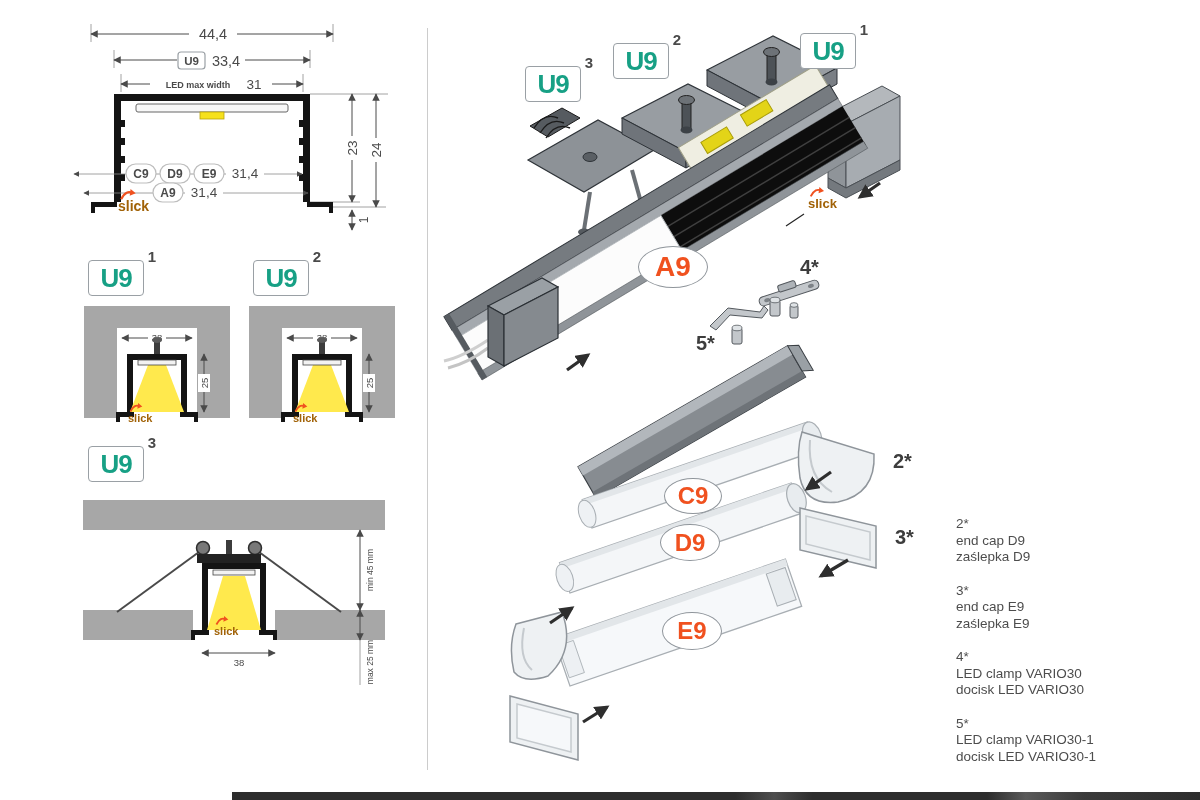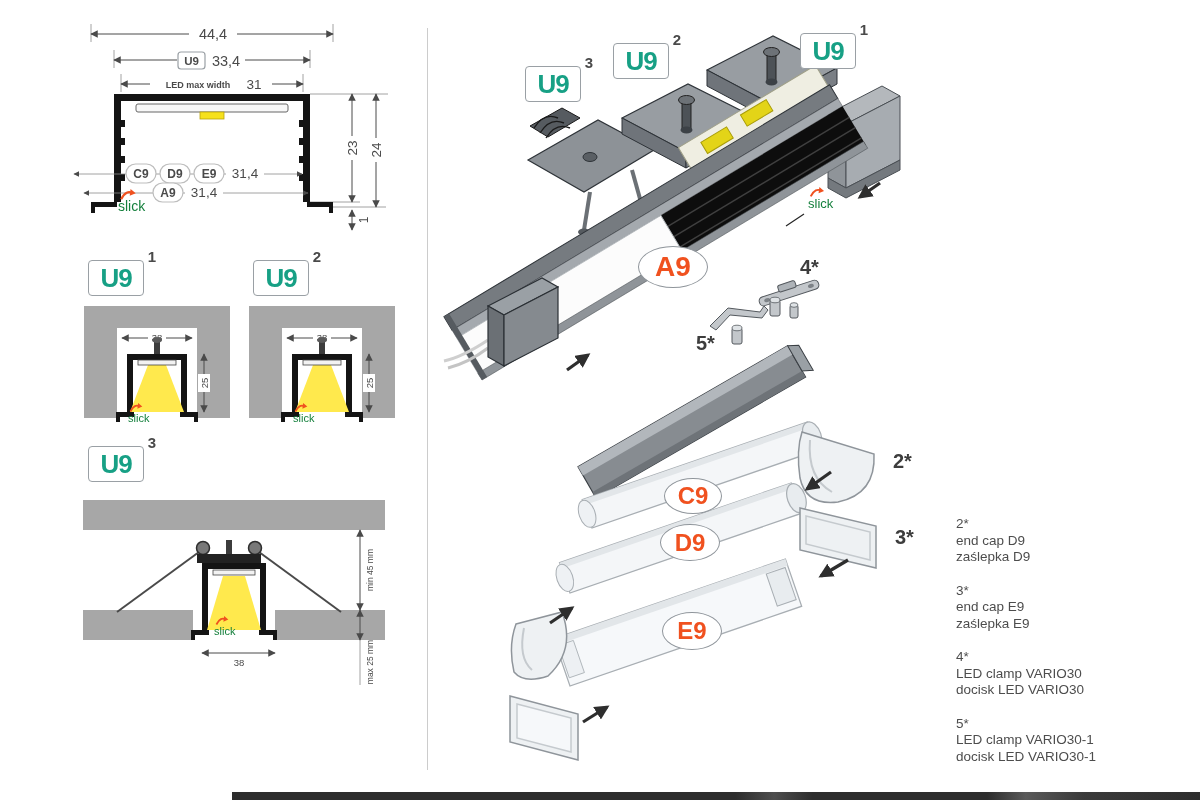--- a/index.html
+++ b/index.html
@@ -13,21 +13,21 @@
   .tagbox .sup{position:absolute;top:-13px;right:-13px;font-size:15px;font-weight:bold;color:#4a4a4a;letter-spacing:0;}
   
   .ovaltag{position:absolute;background:#fff;border:1.6px solid #8f959b;border-radius:50%;
            display:flex;align-items:center;justify-content:center;font-weight:bold;color:#f0511f;}
   
   .reflabel{position:absolute;font-size:20px;font-weight:bold;color:#3d3d3d;}
   
   .legend{position:absolute;width:250px;color:#4d4d4d;font-size:13.5px;line-height:16.5px;}
   .legend .legend-item{margin-bottom:17px;}
   
-  .slick{position:absolute;font-weight:normal;color:#15803d;}
+  .slick{position:absolute;font-weight:bold;color:#a16207;}
   .slick .swoosh{position:absolute;top:-9px;left:1px;}
   
   svg text{font-family:"Liberation Sans",sans-serif;fill:#4a4a4a;}
   .dim{stroke:#4a4a4a;stroke-width:1;marker-start:url(#arr);marker-end:url(#arr);}
   .dimthin{stroke:#8a8a8a;stroke-width:0.8;marker-start:url(#arr);marker-end:url(#arr);}
   .ext{stroke:#8a8a8a;stroke-width:0.8;}
   .bigarrow{stroke:#2e2e2e;stroke-width:3.2;marker-end:url(#arrB);}
   .divider{position:absolute;left:427px;top:28px;width:1px;height:742px;background:#cccccc;}
   .bottom-strip{position:absolute;left:232px;top:792px;width:968px;height:8px;
     background:linear-gradient(90deg,#2d2d2d 0%,#2d2d2d 52%,#4e4e4e 56%,#2d2d2d 60%,#2d2d2d 78%,#5a5a5a 82%,#3a3a3a 88%,#2d2d2d 100%);}

